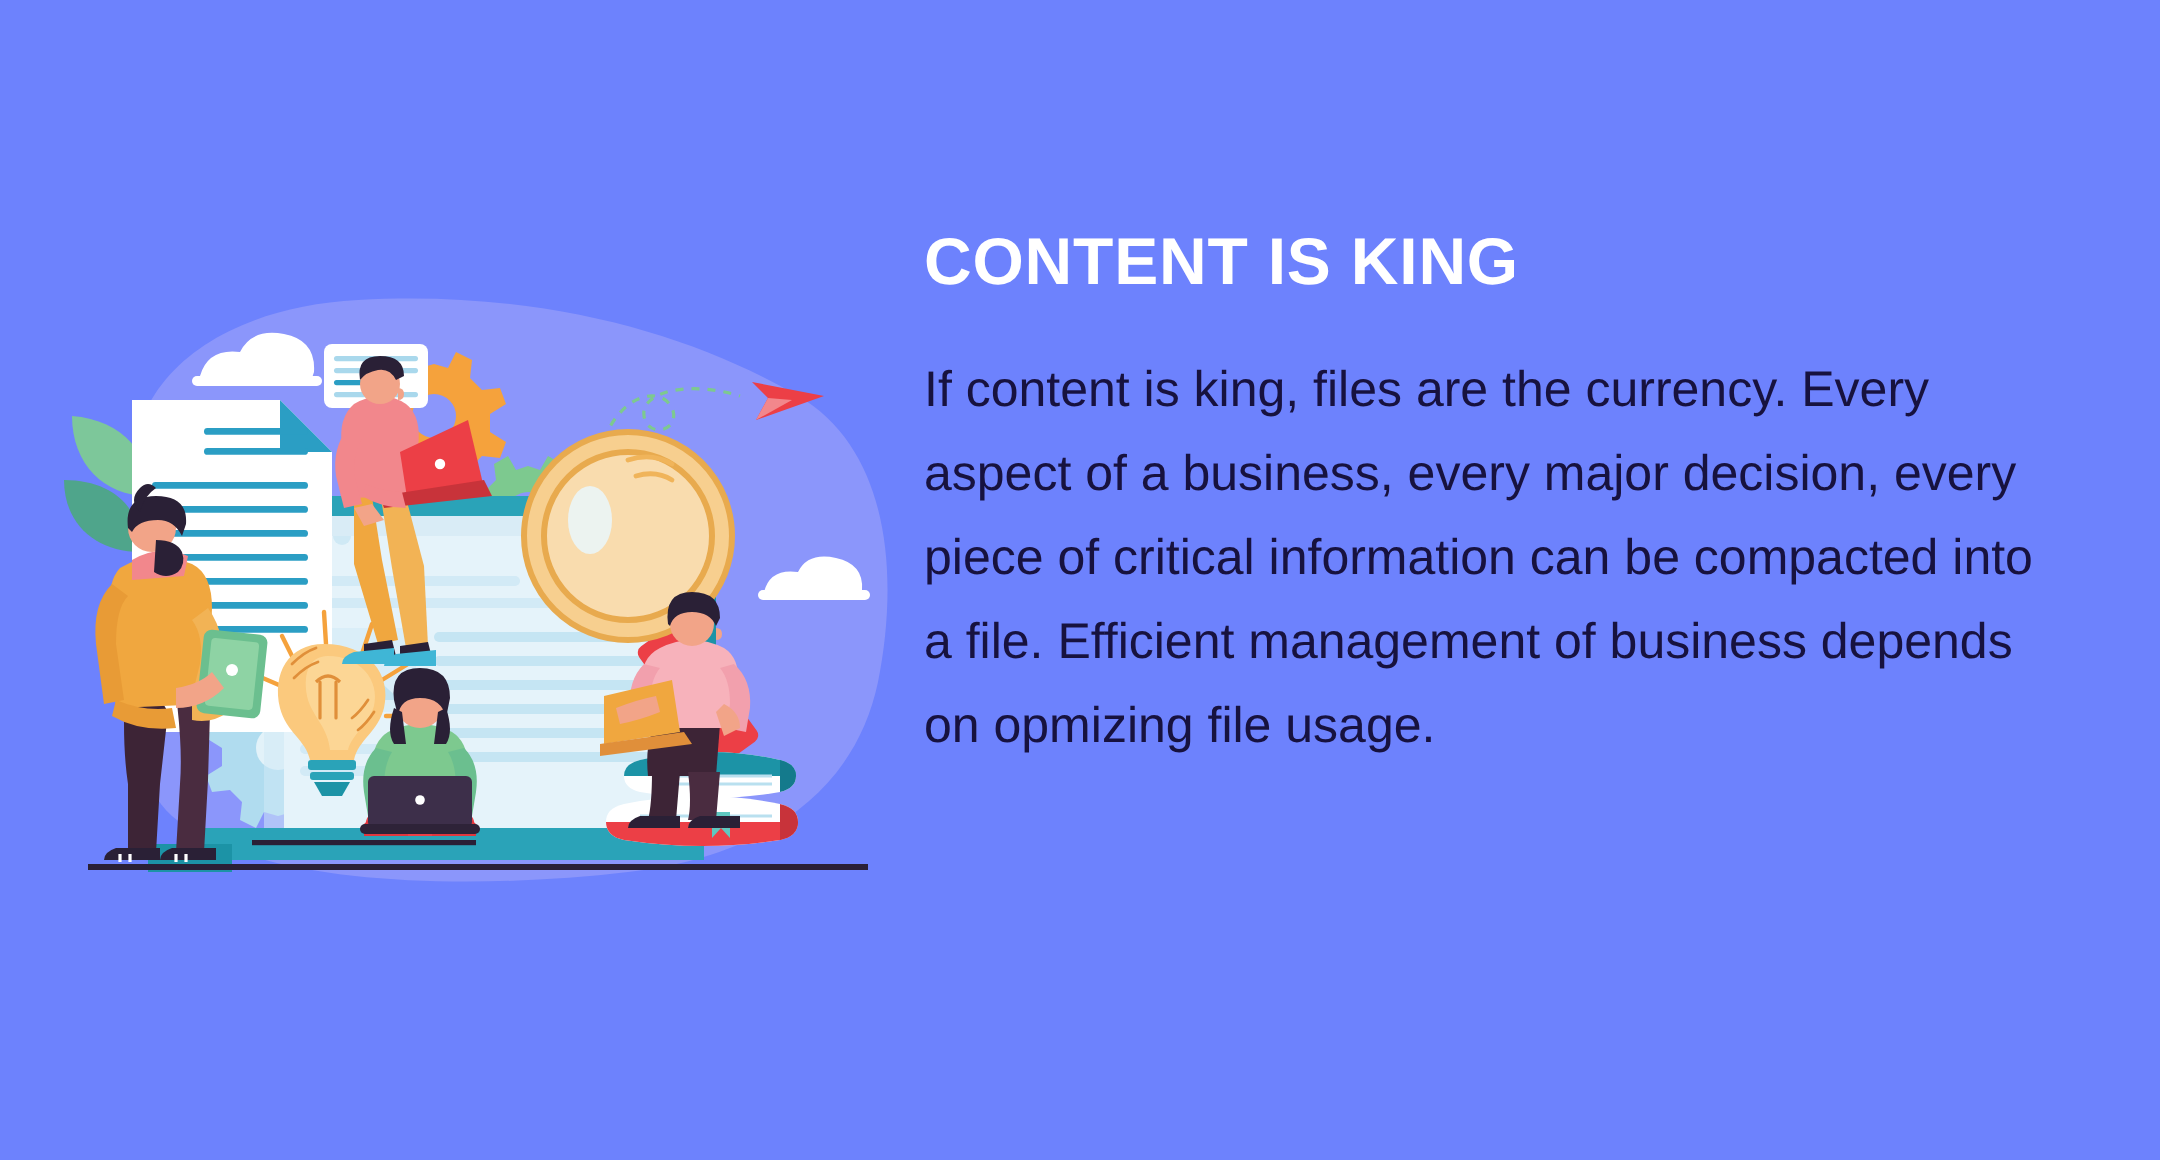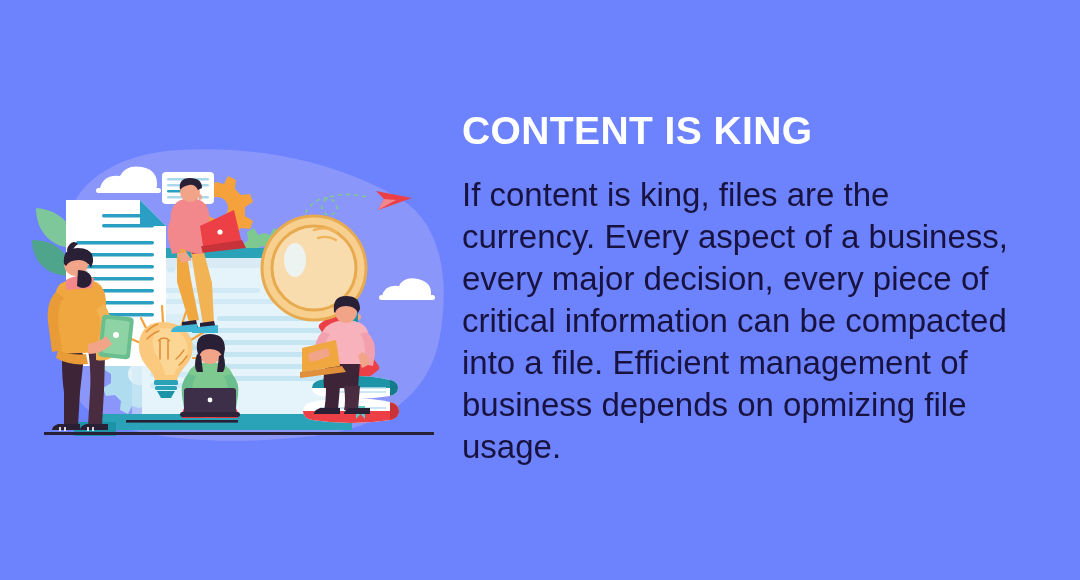--- a/index.html
+++ b/index.html
@@ -34,31 +34,31 @@
   }
   #text-panel {
     position: absolute;
     left: 462px;
     top: 108px;
     width: 566px;
   }
   #headline {
     font-family: "Liberation Sans", sans-serif;
     font-weight: bold;
-    font-size: 39px;
+    font-size: 33px;
     line-height: 46px;
     letter-spacing: 0.4px;
     color: #ffffff;
     margin: 0 0 20px 0;
     white-space: nowrap;
   }
   #bodycopy {
     font-family: "Liberation Sans", sans-serif;
     font-weight: normal;
-    font-size: 33px;
+    font-size: 25px;
     line-height: 42px;
     color: #17123f;
     margin: 0;
     max-width: 556px;
   }
 </style>
 </head>
 <body>
 
 <div id="banner">

